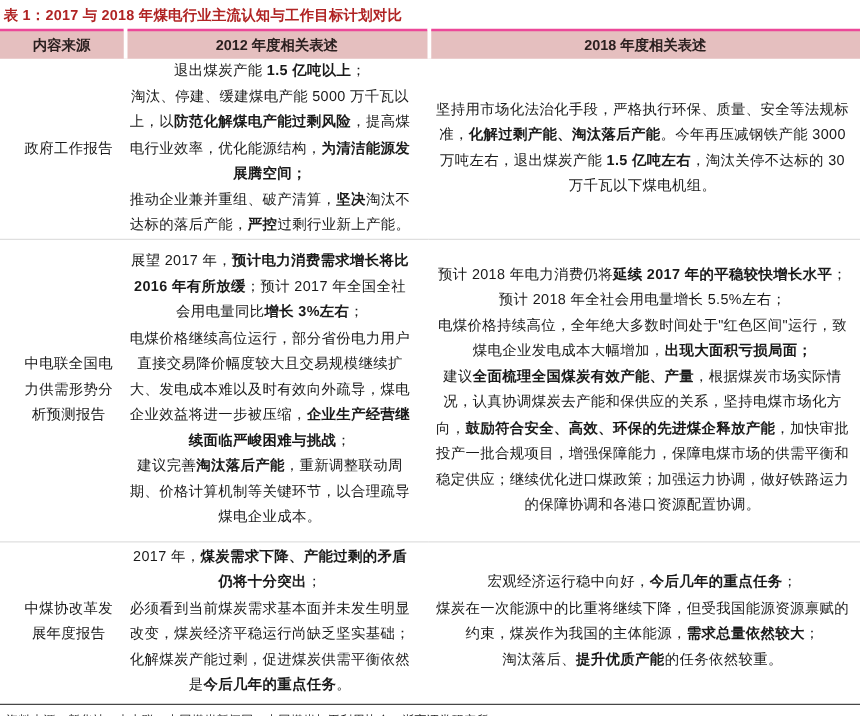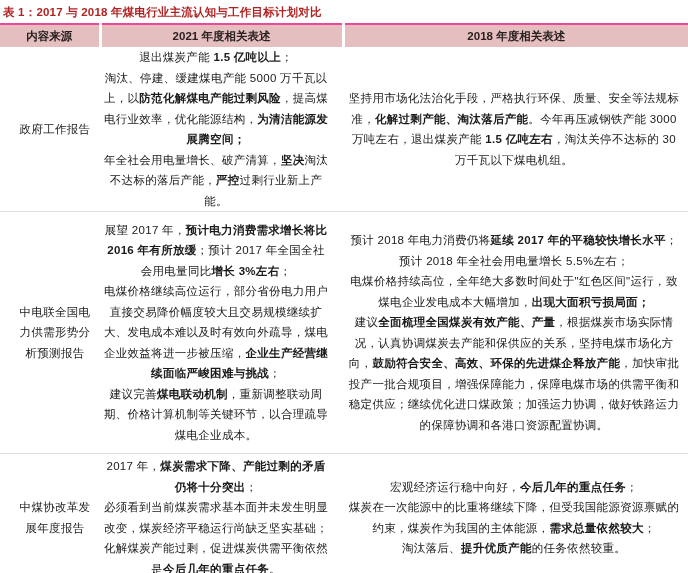--- a/index.html
+++ b/index.html
@@ -35,46 +35,46 @@
 
   <table class="cmp">
     <colgroup>
       <col class="c-src">
         <col class="c-2017">
         <col class="c-2018">
     </colgroup>
     <thead>
       <tr>
         <th>内容来源</th>
-        <th>2021 年度相关表述</th>
+        <th>2012 年度相关表述</th>
         <th>2018 年度相关表述</th>
       </tr>
     </thead>
     <tbody>
         <tr>
           <td class="src">
             <div class="para"><span>政府工作报告</span></div>
           </td>
           <td class="c2017">
             <div class="para"><span>退出煤炭产能 </span><b>1.5 亿吨以上</b><span>；</span></div>
             <div class="para"><span>淘汰、停建、缓建煤电产能 5000 万千瓦以上，以</span><b>防范化解煤电产能过剩风险</b><span>，提高煤电行业效率，优化能源结构，</span><b>为清洁能源发展腾空间；</b></div>
-            <div class="para"><span>年全社会用电量增长、破产清算，</span><b>坚决</b><span>淘汰不达标的落后产能，</span><b>严控</b><span>过剩行业新上产能。</span></div>
+            <div class="para"><span>推动企业兼并重组、破产清算，</span><b>坚决</b><span>淘汰不达标的落后产能，</span><b>严控</b><span>过剩行业新上产能。</span></div>
           </td>
           <td class="c2018">
             <div class="para"><span>坚持用市场化法治化手段，严格执行环保、质量、安全等法规标准，</span><b>化解过剩产能、淘汰落后产能</b><span>。今年再压减钢铁产能 3000 万吨左右，退出煤炭产能 </span><b>1.5 亿吨左右</b><span>，淘汰关停不达标的 30 万千瓦以下煤电机组。</span></div>
           </td>
         </tr>
         <tr>
           <td class="src">
             <div class="para"><span>中电联全国电力供需形势分析预测报告</span></div>
           </td>
           <td class="c2017">
             <div class="para"><span>展望 2017 年，</span><b>预计电力消费需求增长将比 2016 年有所放缓</b><span>；预计 2017 年全国全社会用电量同比</span><b>增长 3%左右</b><span>；</span></div>
             <div class="para"><span>电煤价格继续高位运行，部分省份电力用户直接交易降价幅度较大且交易规模继续扩大、发电成本难以及时有效向外疏导，煤电企业效益将进一步被压缩，</span><b>企业生产经营继续面临严峻困难与挑战</b><span>；</span></div>
-            <div class="para"><span>建议完善</span><b>煤电联动机制</b><span>，重新调整联动周期、价格计算机制等关键环节，以合理疏导煤电企业成本。</span></div>
+            <div class="para"><span>建议完善</span><b>淘汰落后产能</b><span>，重新调整联动周期、价格计算机制等关键环节，以合理疏导煤电企业成本。</span></div>
           </td>
           <td class="c2018">
             <div class="para"><span>预计 2018 年电力消费仍将</span><b>延续 2017 年的平稳较快增长水平</b><span>；预计 2018 年全社会用电量增长 5.5%左右；</span></div>
             <div class="para"><span>电煤价格持续高位，全年绝大多数时间处于"红色区间"运行，致煤电企业发电成本大幅增加，</span><b>出现大面积亏损局面；</b></div>
             <div class="para"><span>建议</span><b>全面梳理全国煤炭有效产能、产量</b><span>，根据煤炭市场实际情况，认真协调煤炭去产能和保供应的关系，坚持电煤市场化方向，</span><b>鼓励符合安全、高效、环保的先进煤企释放产能</b><span>，加快审批投产一批合规项目，增强保障能力，保障电煤市场的供需平衡和稳定供应；继续优化进口煤政策；加强运力协调，做好铁路运力的保障协调和各港口资源配置协调。</span></div>
           </td>
         </tr>
         <tr>
           <td class="src">
             <div class="para"><span>中煤协改革发展年度报告</span></div>

